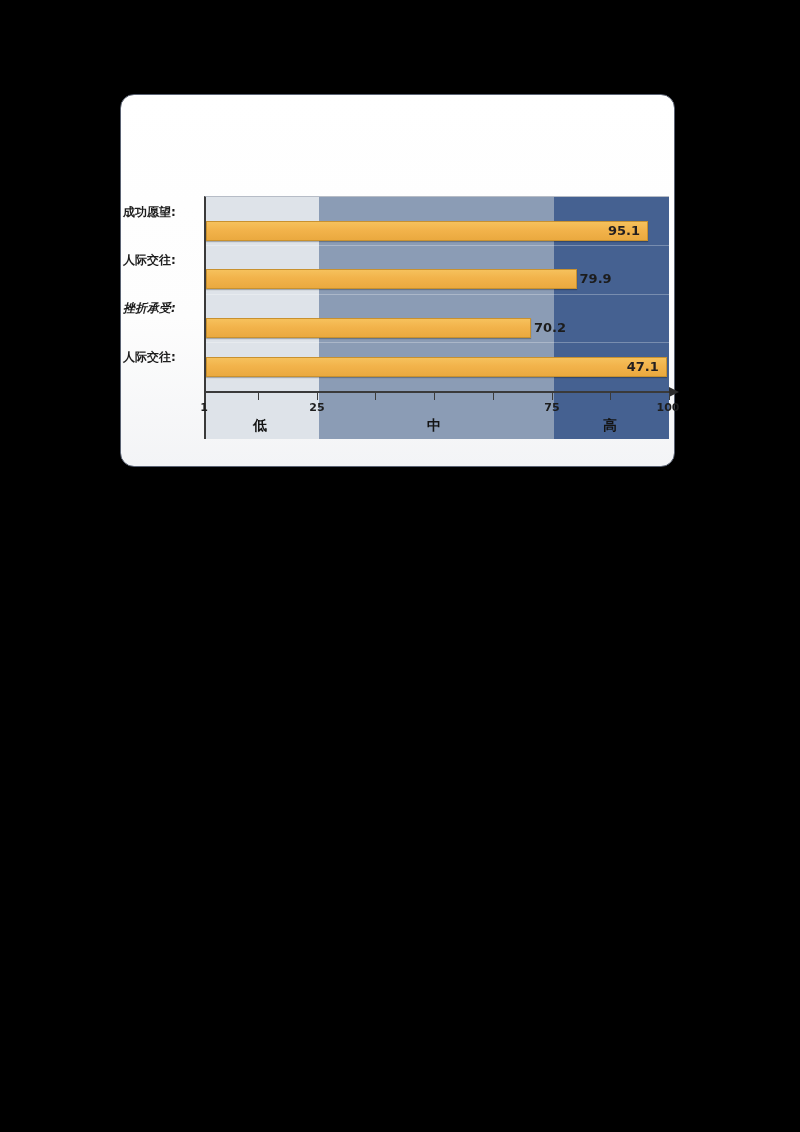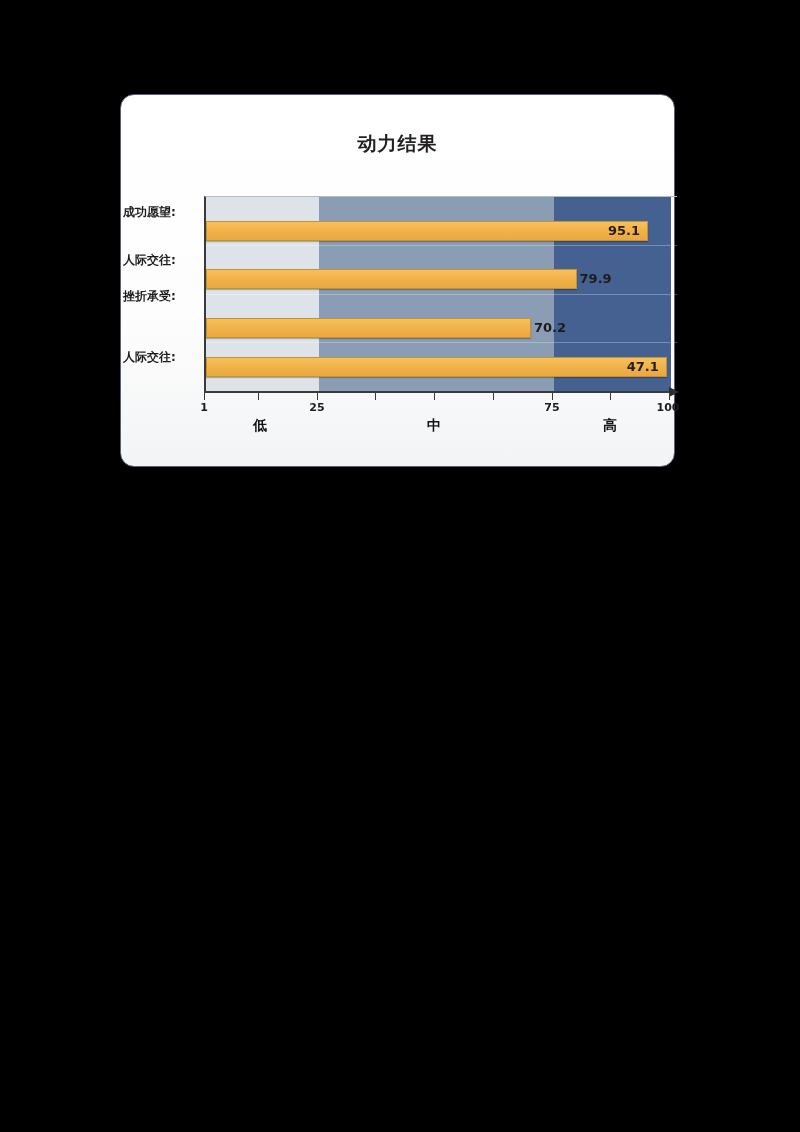--- a/index.html
+++ b/index.html
@@ -42,22 +42,21 @@
     color: #231f20;
     letter-spacing: 1px;
   }
 
   
   #plot-wrap {
     position: absolute;
     left: 83px;
     top: 101px;
     width: 465px;
-    height: 195px;
-    padding-left: 8px;
+    height: 243px;
   }
   #plot-area {
     position: absolute;
     left: 0;
     top: 0;
     width: 100%;
     height: 100%;
     border-left: 2px solid #3a3a3a;
     border-top: 1px solid #b6bcc6;
     box-sizing: border-box;
@@ -174,26 +173,25 @@
     color: #141414;
     transform: translateX(-50%);
     white-space: nowrap;
   }
 </style>
 </head>
 <body>
 
 <div id="chart-card">
 
-  <div id="chart-title">动力结果</div>
 
   <div id="cat-labels">
     <div class="cat-label" style="top:8px;">成功愿望:</div>
     <div class="cat-label" style="top:56px;">人际交往:</div>
-    <div class="cat-label" style="top:92px;">挫折承受:</div>
+    <div class="cat-label" style="top:104px;font-style:italic;">挫折承受:</div>
     <div class="cat-label" style="top:153px;">人际交往:</div>
   </div>
 
   <div id="plot-wrap">
     <div id="plot-area">
       <div class="zone zone-low" style="left: 0px; width: 112.727px; background: rgb(222, 227, 233);"></div>
       <div class="zone zone-mid" style="left: 112.727px; width: 234.848px; background: rgb(139, 156, 181);"></div>
       <div class="zone zone-high" style="left: 347.576px; width: 117.424px; background: rgb(69, 97, 145);"></div>
 
       <div class="row-sep" style="top:48px;"></div>

